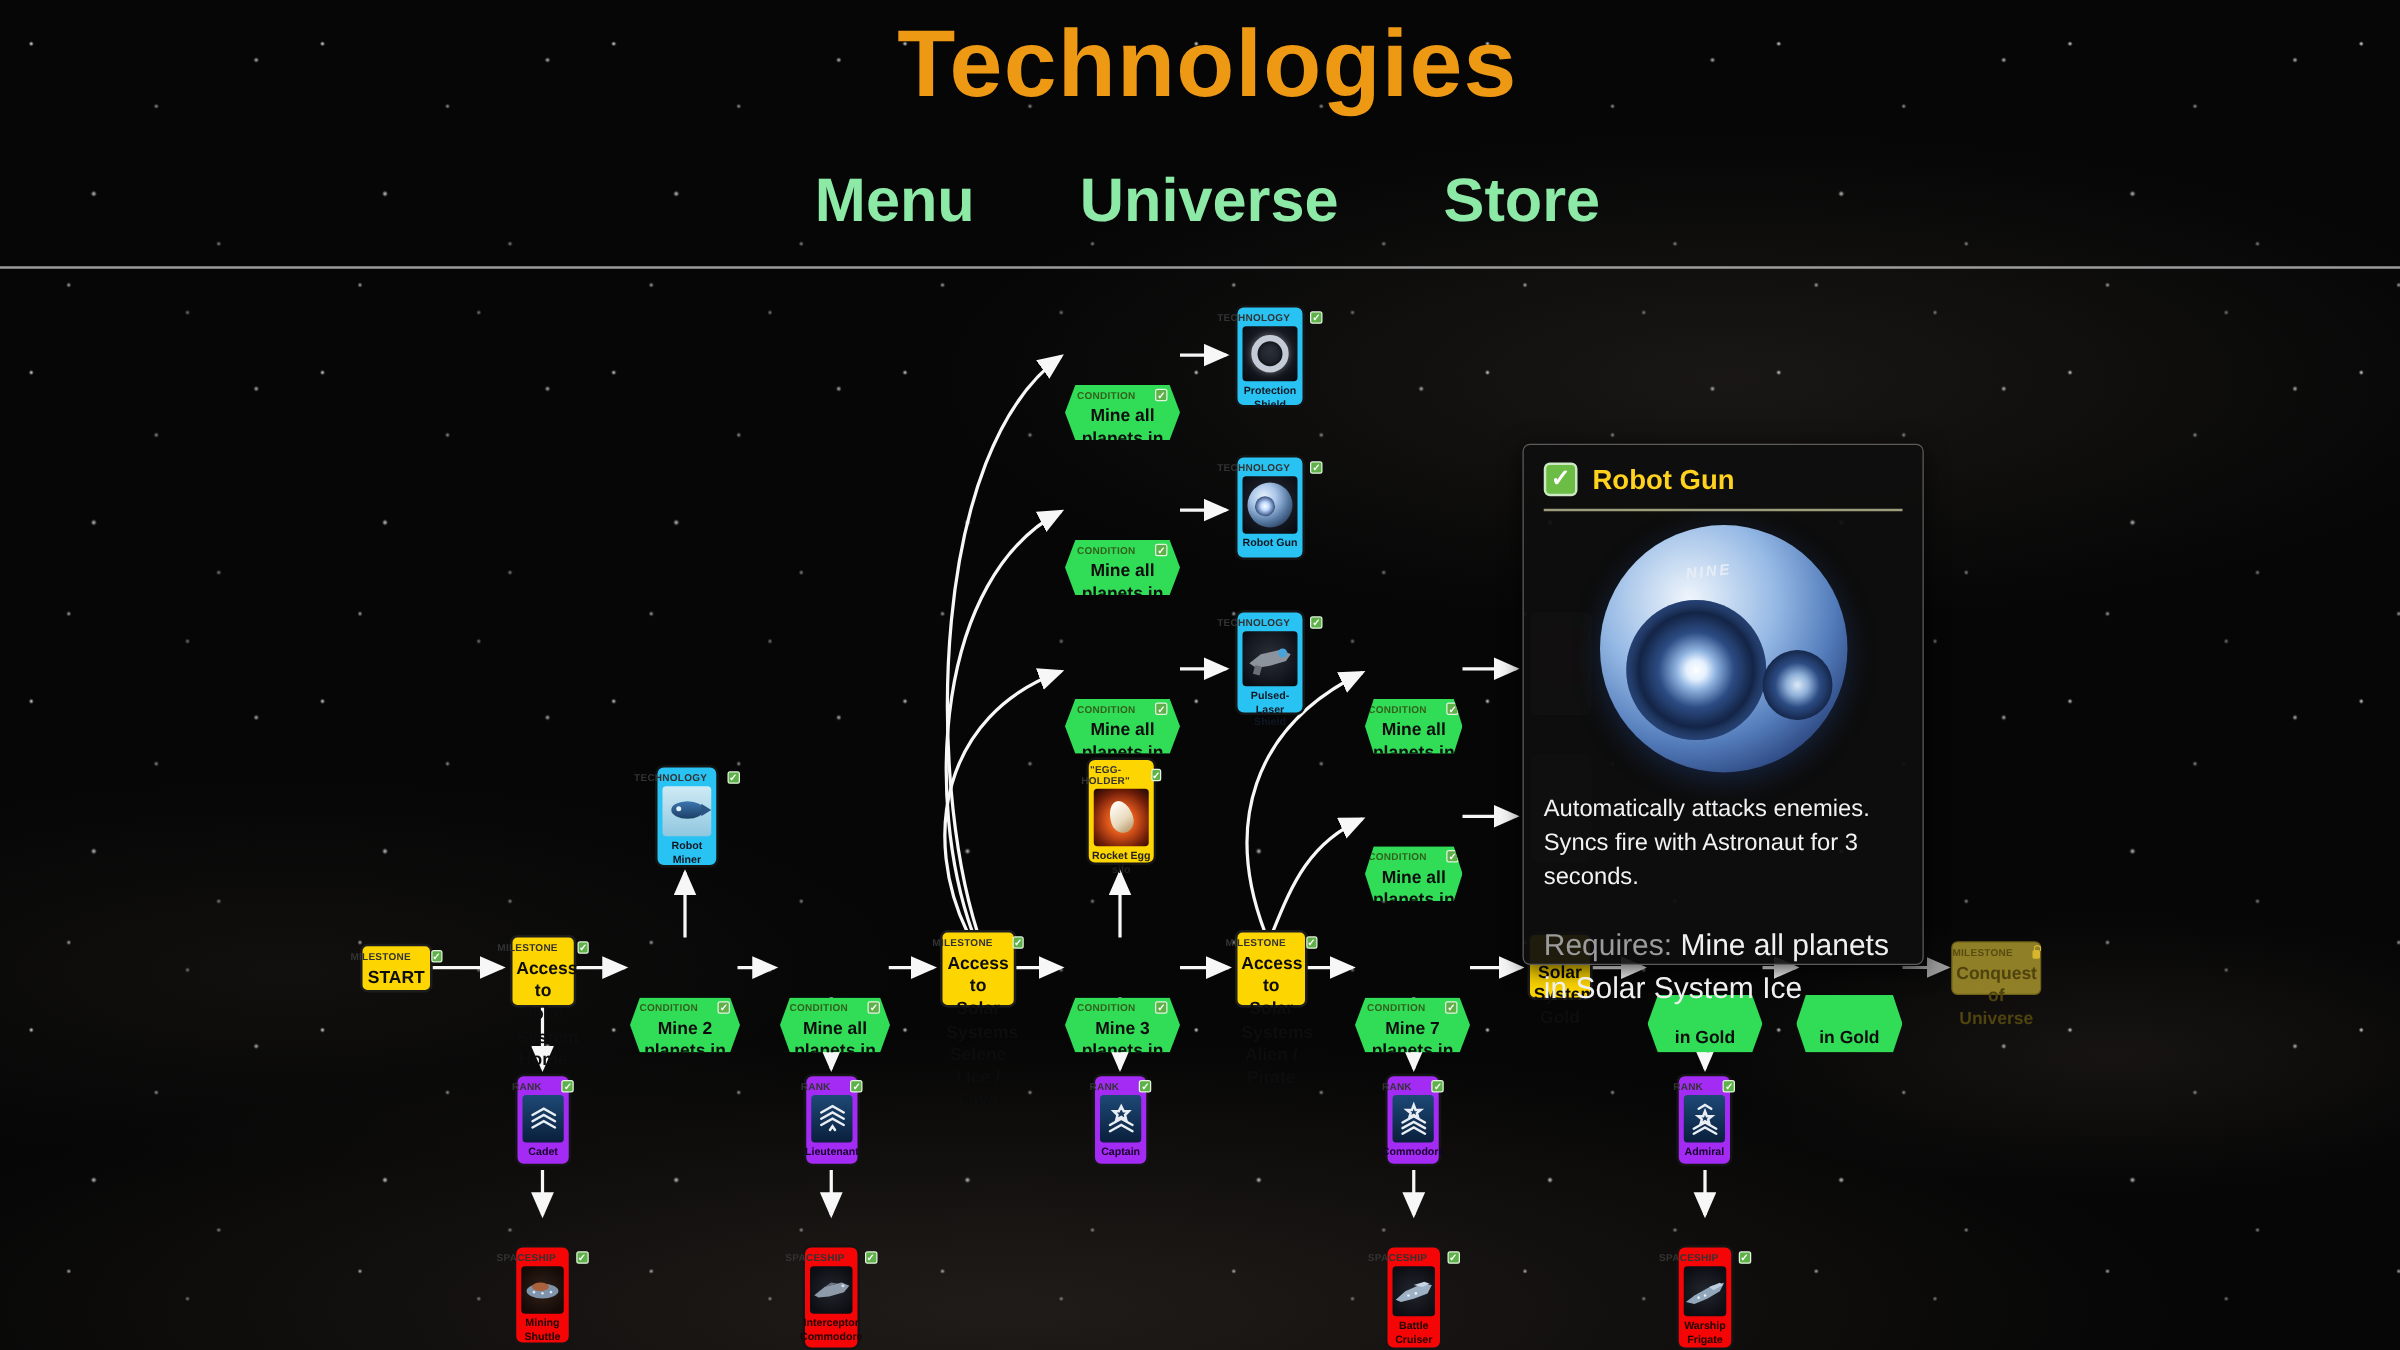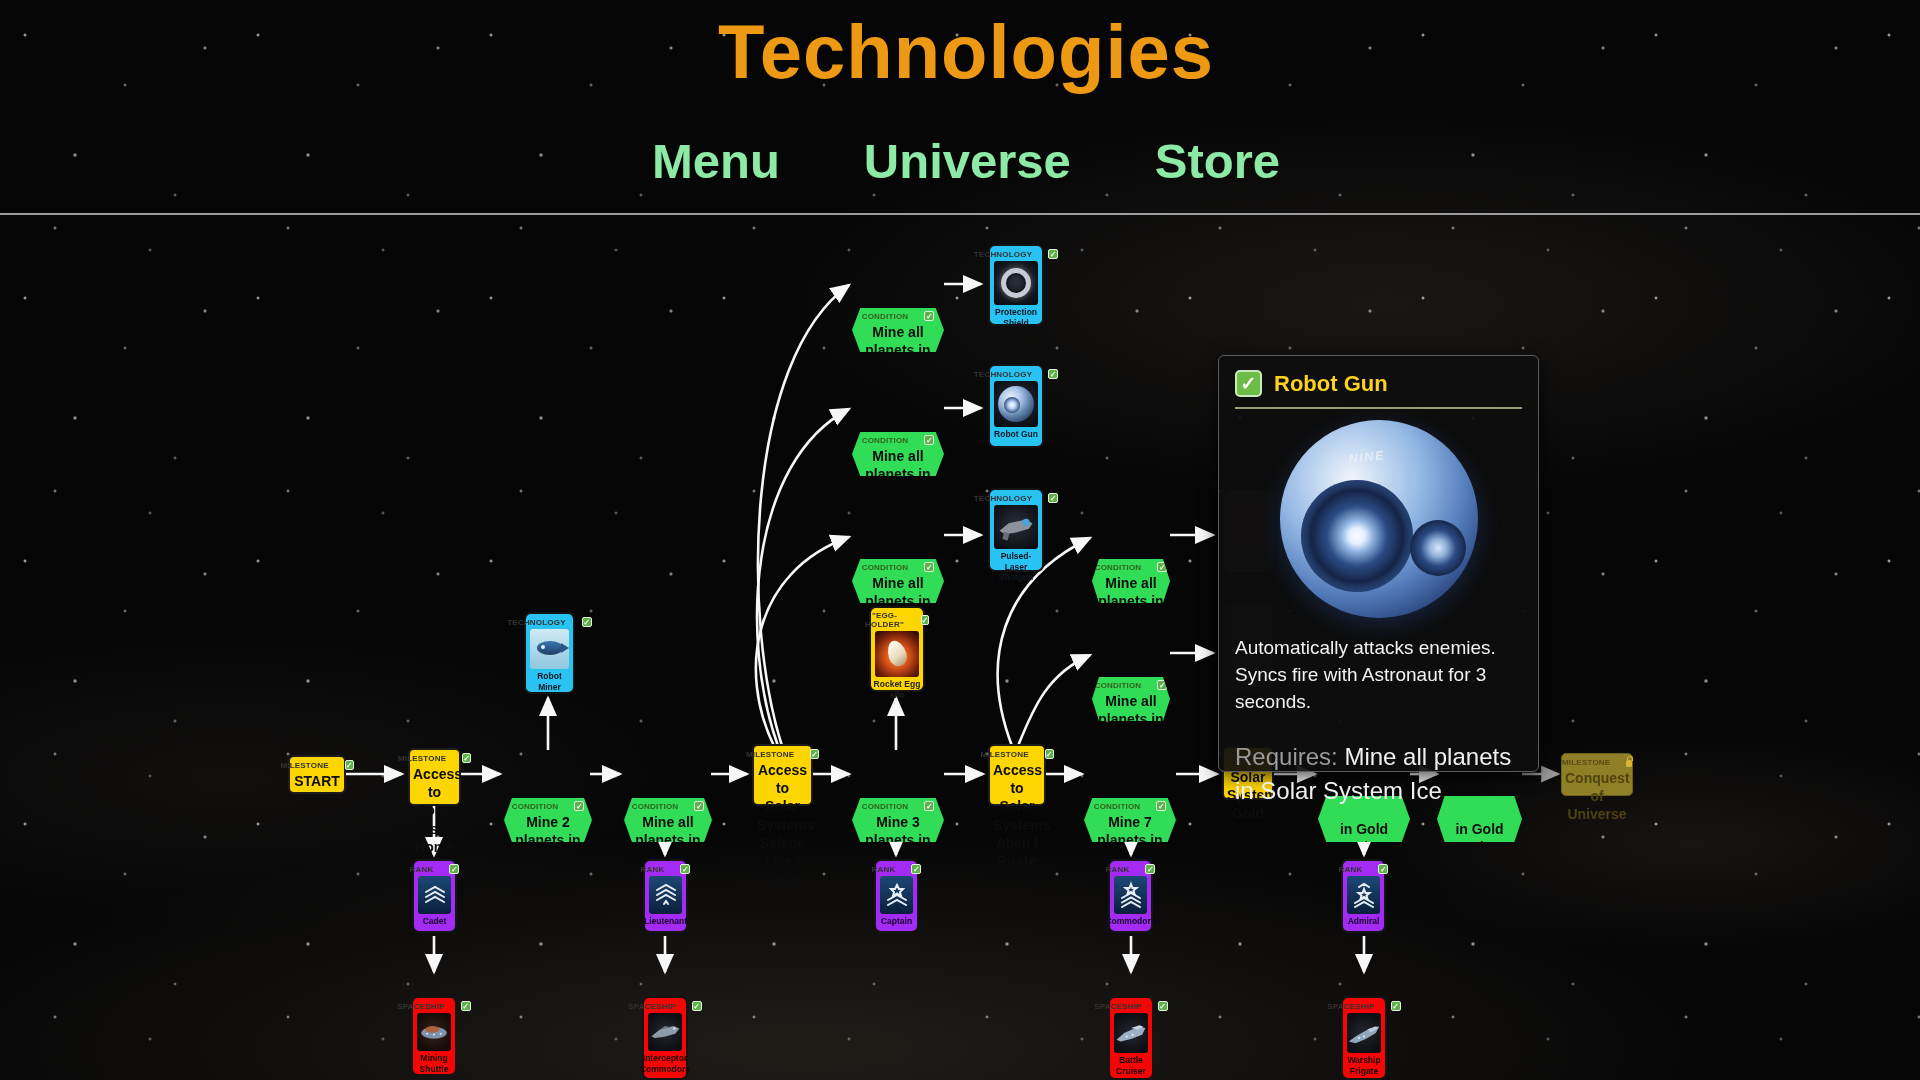--- a/index.html
+++ b/index.html
@@ -347,21 +347,21 @@
         <span>TECHNOLOGY</span>
         <span class="chk">✓</span>
       </div>
     <div class="img img-dark" style="height:44px;">
       <svg width="100%" height="100%" viewBox="0 0 48 44">
           <polygon points="6,26 16,18 34,14 42,18 38,24 24,28 12,30" fill="#8d939d"></polygon>
           <rect x="10" y="28" width="6" height="8" fill="#6a6f77" transform="rotate(15 13 32)"></rect>
           <circle cx="35" cy="17" r="4" fill="#4aa3d8"></circle>
         </svg>
     </div>
-    <div class="clabel">Pulsed-Laser Shotgun</div>
+    <div class="clabel">Pulsed-Laser Shield</div>
   </div>
 
   <div class="node card tech" style="left:524px; top:612px; width:51px; height:82px;">
     <div class="nhead">
         <span>TECHNOLOGY</span>
         <span class="chk">✓</span>
       </div>
     <div class="img fishbg" style="height:40px;">
         <div class="fish"></div>
       </div>

